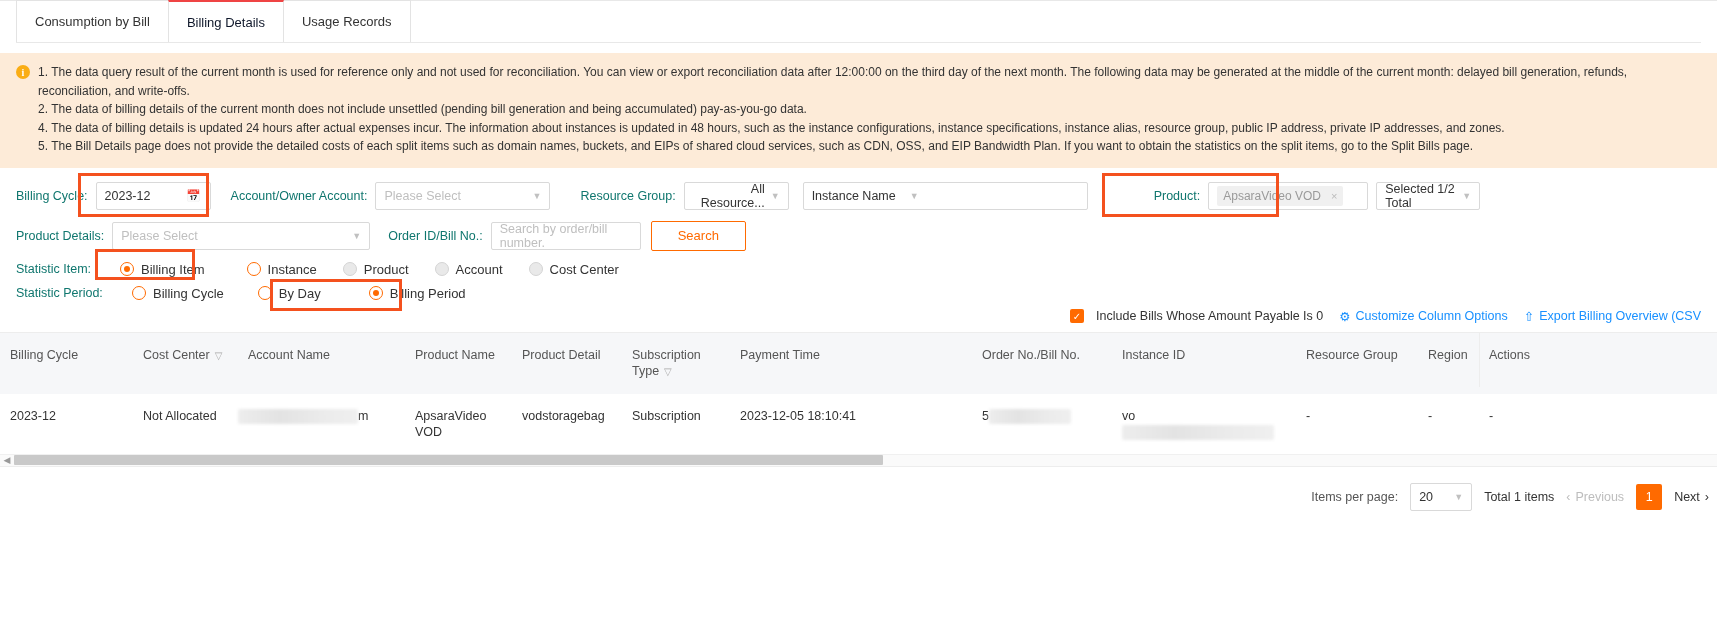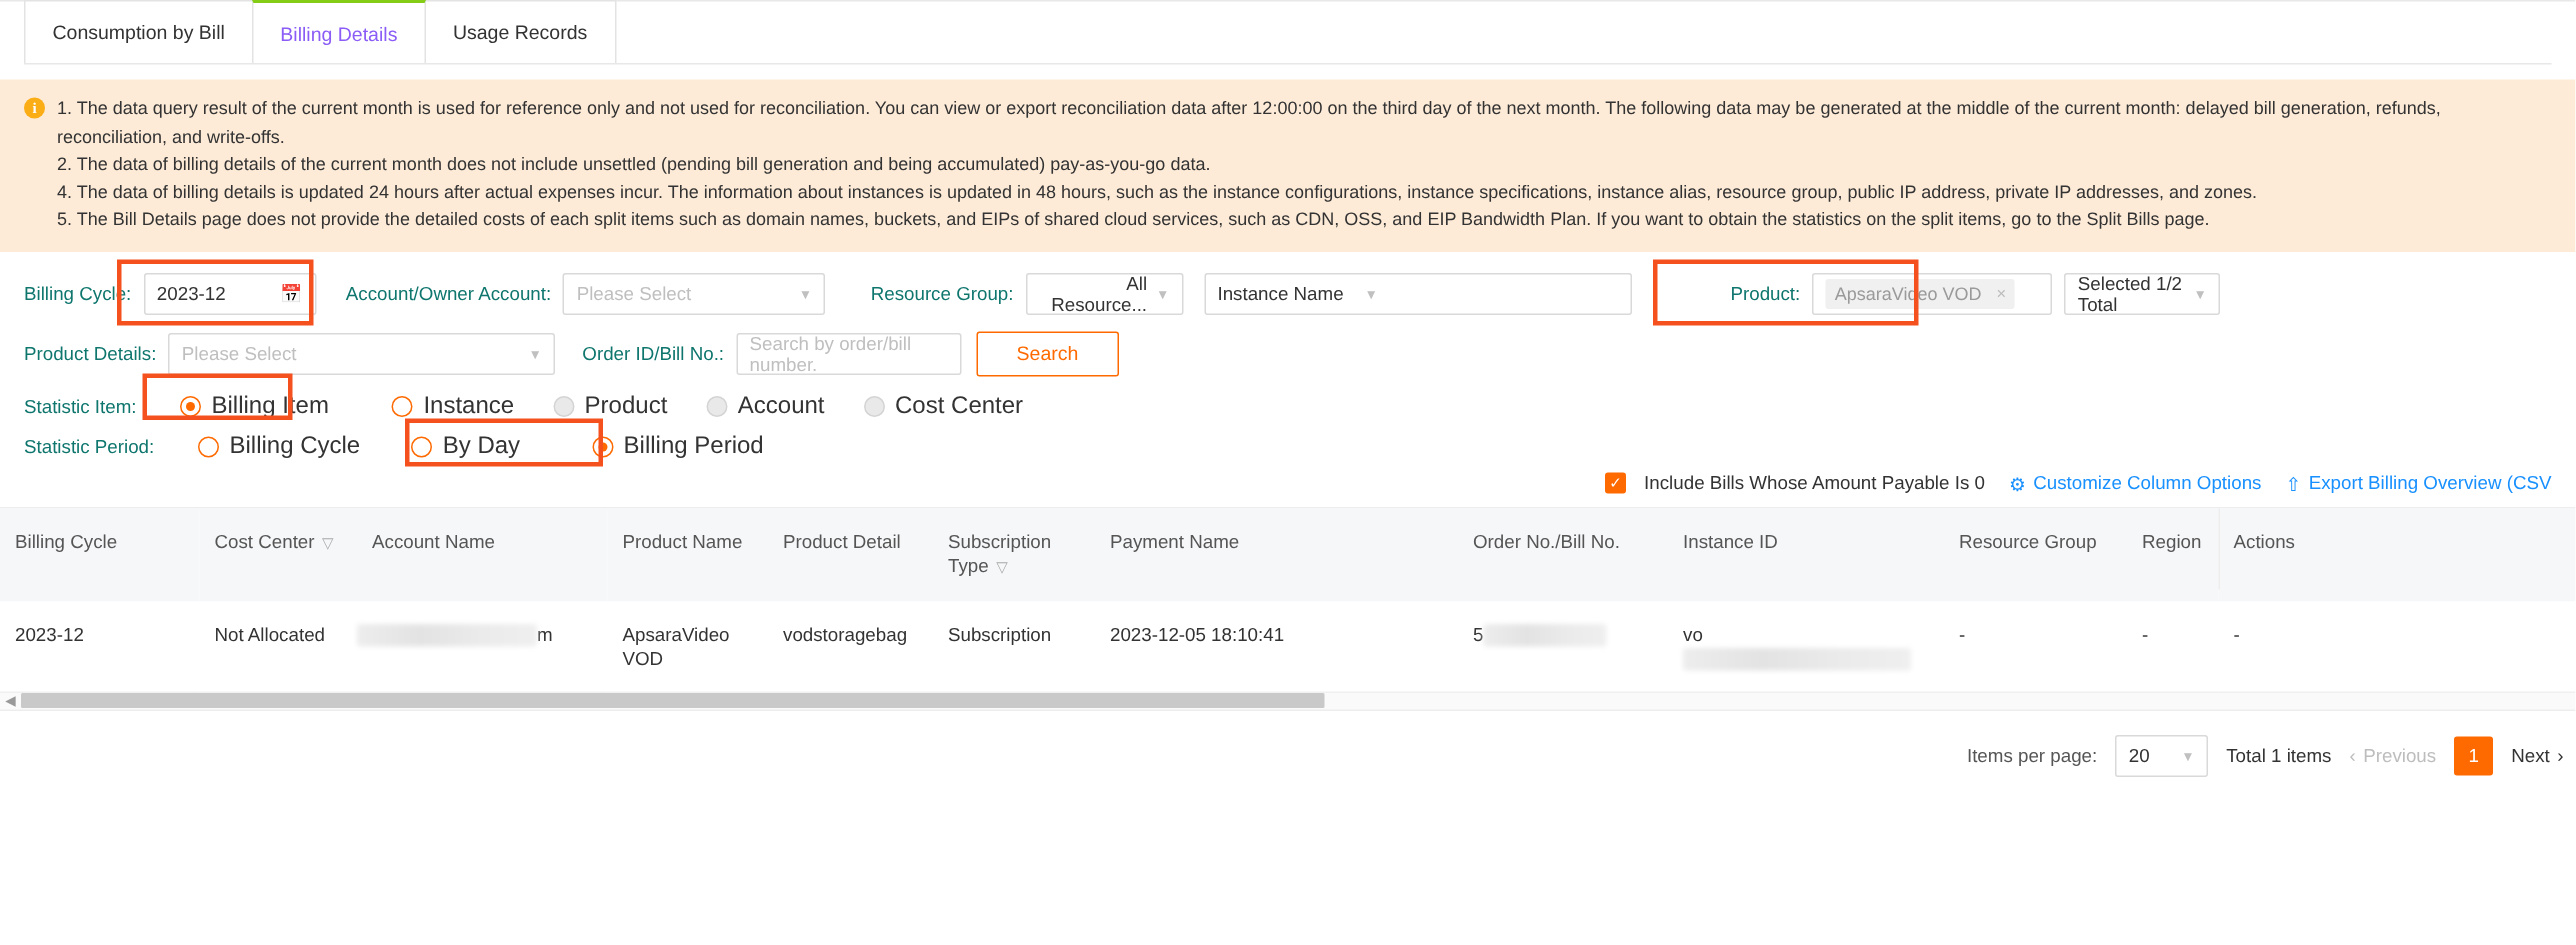--- a/index.html
+++ b/index.html
@@ -27,21 +27,21 @@
   .tabbar:before {
     content:""; position:absolute; left:0; right:0; top:0; height:1px; background:#e8e8e8;
   }
   .tabs { display:flex; align-items:flex-end; height:42px; }
   .tab {
     height:42px; line-height:42px; padding:0 18px;
     border:1px solid #e3e3e3; border-bottom:none; background:#fff;
     color:#333; font-size:13px; cursor:pointer; margin-right:-1px;
     position:relative; white-space:nowrap;
   }
-  .tab.active { color:#8b5cf6; border-top:2px solid #84cc16; z-index:2; }
+  .tab.active { color:#0f172a; border-top:2px solid #ef4444; z-index:2; }
   .tabs-underline { height:1px; background:#e8e8e8; margin: 0 0 0 0; }
 
   
   .notice {
     margin: 10px 0 0 0; background:#fdebd8; padding: 10px 16px 12px 16px;
     display:flex; gap:8px; align-items:flex-start;
   }
   .notice-icon {
     flex:0 0 auto; width:14px; height:14px; border-radius:50%;
     background:#faad14; color:#fff; font-size:10px; font-weight:bold;
@@ -81,21 +81,21 @@
   .rdot {
     width:14px; height:14px; border-radius:50%; border:1px solid #d4d4d4;
     background:#e9e9e9; margin-right:7px; position:relative; flex:0 0 auto;
   }
   .rdot.on { border:1px solid #ff6a00; background:#fff; }
   .rdot.on:after {
     content:""; position:absolute; left:3px; top:3px; width:6px; height:6px;
     border-radius:50%; background:#ff6a00;
   }
   .rdot.empty { border:1px solid #ff6a00; background:#fff; }
-  .rlabel { font-size:16px; color:#333; white-space:nowrap; }
+  .rlabel { font-size:13px; color:#333; white-space:nowrap; }
 
   
   .annot { position:absolute; border:3px solid #f4511e; pointer-events:none; z-index:20; }
 
   
   .tbl-toolbar {
     display:flex; align-items:center; justify-content:flex-end; gap:16px;
     padding: 2px 16px 8px 16px; font-size:12.5px;
   }
   .chk {
@@ -333,21 +333,21 @@
           <th>
               <div class="th-inner">Product Name</div>
             </th>
           <th>
               <div class="th-inner">Product Detail</div>
             </th>
           <th>
               <div class="th-inner"><span>Subscription Type</span><span class="filter-ico">▽</span></div>
             </th>
           <th>
-              <div class="th-inner">Payment Name</div>
+              <div class="th-inner">Payment Time</div>
             </th>
           <th>
               <div class="th-inner">Order No./Bill No.</div>
             </th>
           <th>
               <div class="th-inner">Instance ID</div>
             </th>
           <th>
               <div class="th-inner">Resource Group</div>
             </th>

